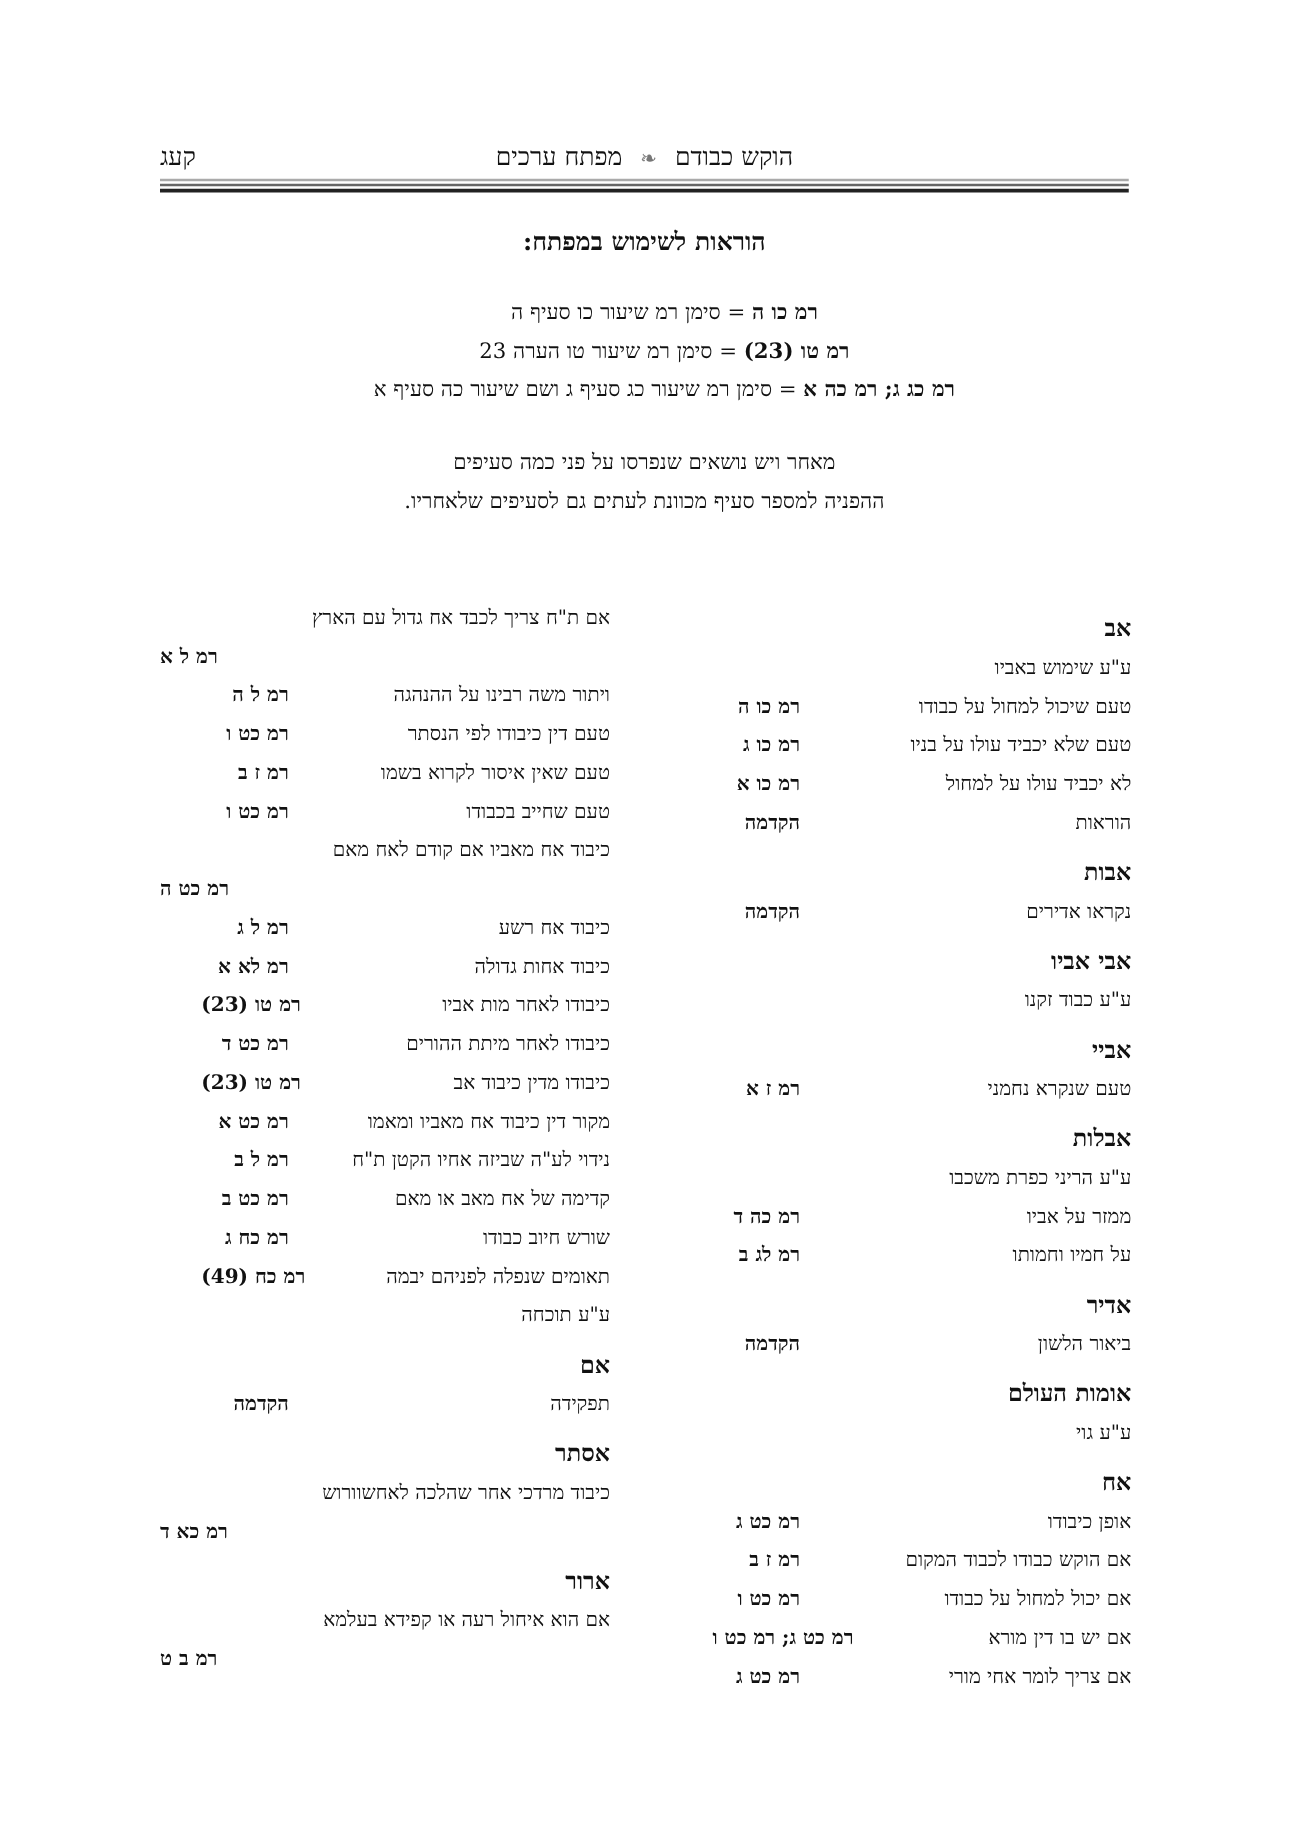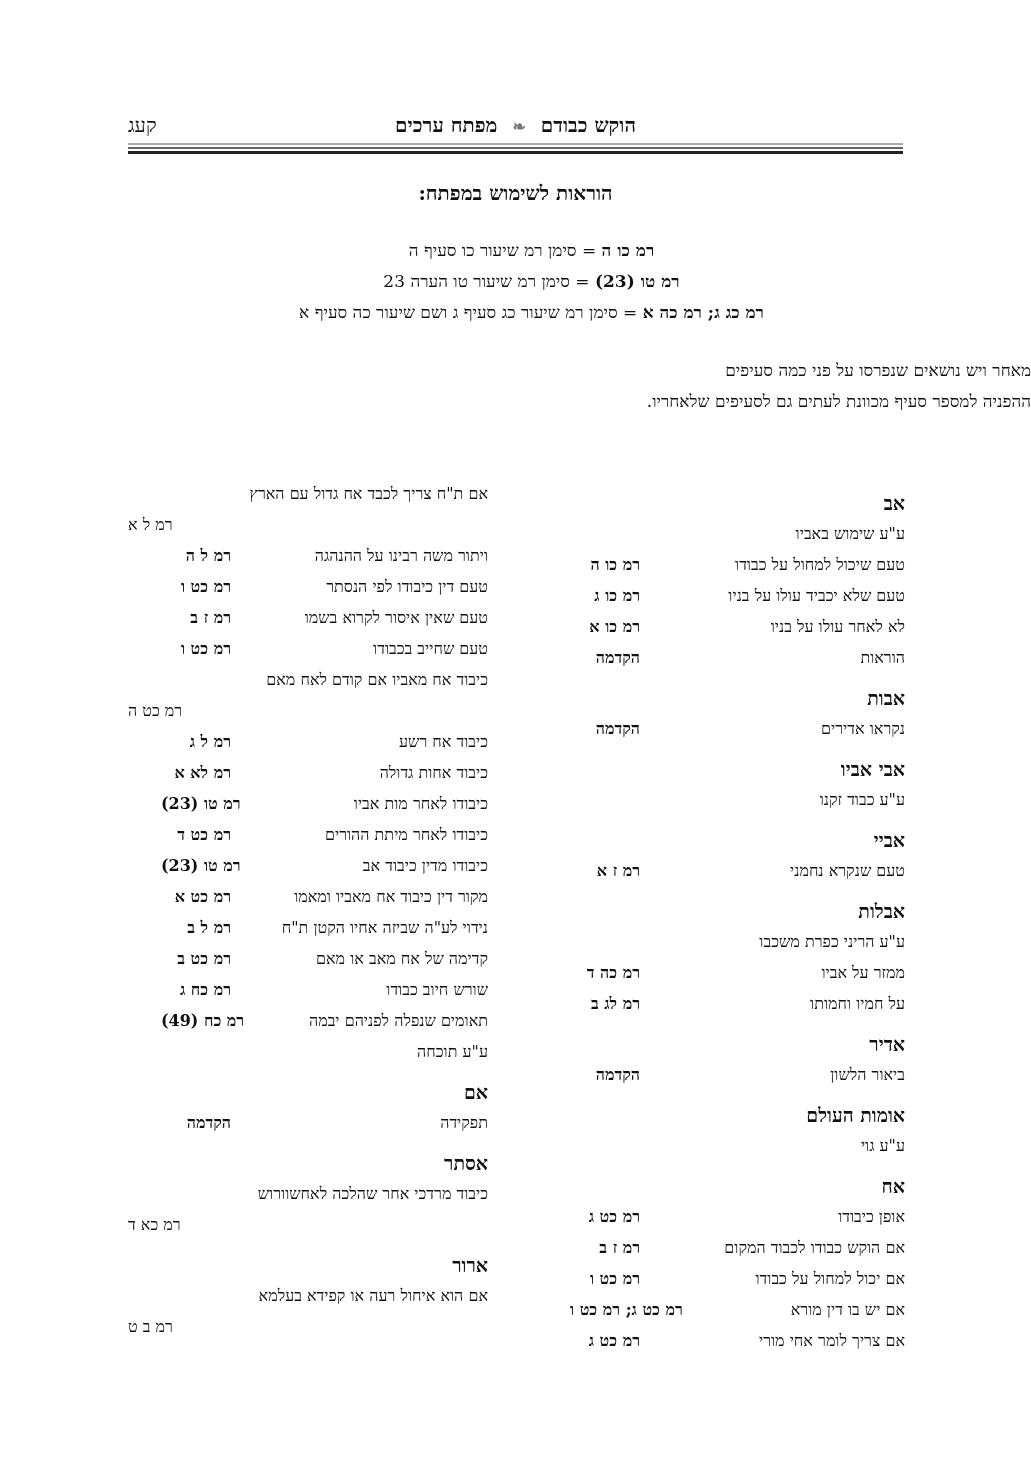--- a/index.html
+++ b/index.html
@@ -6,21 +6,21 @@
     body {
       width: 1031px; height: 1457px; position: relative; overflow: hidden;
       font-family: "DejaVu Serif", "Liberation Serif", serif; color: #111;
     }
     .page { position: absolute; left: 0; top: 0; width: 1031px; height: 1457px; direction: rtl; }
     .running-head {
       position: absolute; top: 110px; left: 128px; width: 775px; height: 30px;
     }
     .running-title {
       position: absolute; left: 0; right: 0; top: 0; text-align: center;
-      font-weight: bold; font-size: 20px; line-height: 30px;
+      font-weight: normal; font-size: 20px; line-height: 30px;
       font-family: "DejaVu Serif", serif;
     }
     .running-title .orn { color: #777; font-size: 16px; margin: 0 8px; }
     .page-num {
       position: absolute; left: 0; top: 0; font-size: 20px; line-height: 30px;
       font-family: "DejaVu Serif", serif;
     }
     .rules { position: absolute; top: 143px; left: 128px; width: 775px; }
     .rule1 { height: 2px; background: #aaa; margin-bottom: 2px; }
     .rule2 { height: 2px; background: #666; margin-bottom: 2px; }
@@ -28,32 +28,32 @@
     .instr-title {
       position: absolute; top: 178px; left: 0; width: 1031px; text-align: center;
       font-weight: bold; font-size: 20px; line-height: 30px;
     }
     .instr-lines {
       position: absolute; top: 235px; left: 16px; width: 1031px; text-align: center;
       font-size: 17px; line-height: 31px;
     }
     .instr-lines b { font-weight: bold; }
     .note {
-      position: absolute; top: 355px; left: 0; width: 1031px; 
+      position: absolute; top: 355px; left: 0; width: 1031px; text-align: center;
       font-size: 17px; line-height: 31px;
     }
     .col { position: absolute; top: 478px; font-size: 16px; }
     .col-right { left: 537px; width: 368px; }
     .col-left { left: 128px; width: 360px; }
     .head { font-weight: bold; font-size: 19px; line-height: 30px; margin-top: 10px; }
     .head.first { margin-top: 10px; }
     .row { display: flex; justify-content: space-between; line-height: 31px; height: 31px; }
     .row .t { white-space: nowrap; }
     .row .r { font-weight: bold; white-space: nowrap; min-width: 70px; text-align: right; margin-left: 33px; }
-    .row-ref { line-height: 31px; height: 31px; text-align: left; font-weight: normal; }
+    .row-ref { line-height: 31px; height: 31px; text-align: left; font-weight: bold; }
     .textonly { line-height: 31px; height: 31px; white-space: nowrap; }
   </style>
 </head>
 <body>
 
 <div class="page">
 
   <div class="running-head">
     <div class="running-title">
       <span>הוקש כבודם</span>
@@ -90,21 +90,21 @@
       </div>
       <div class="row">
         <span class="t">טעם שיכול למחול על כבודו</span>
         <span class="r">רמ כו ה</span>
       </div>
       <div class="row">
         <span class="t">טעם שלא יכביד עולו על בניו</span>
         <span class="r">רמ כו ג</span>
       </div>
       <div class="row">
-        <span class="t">לא לאחר עולו על בניו</span>
+        <span class="t">לא יכביד עולו על למחול</span>
         <span class="r">רמ כו א</span>
       </div>
       <div class="row">
         <span class="t">הוראות</span>
         <span class="r">הקדמה</span>
       </div>
       <div class="head">אבות</div>
       <div class="row">
         <span class="t">נקראו אדירים</span>
         <span class="r">הקדמה</span>

